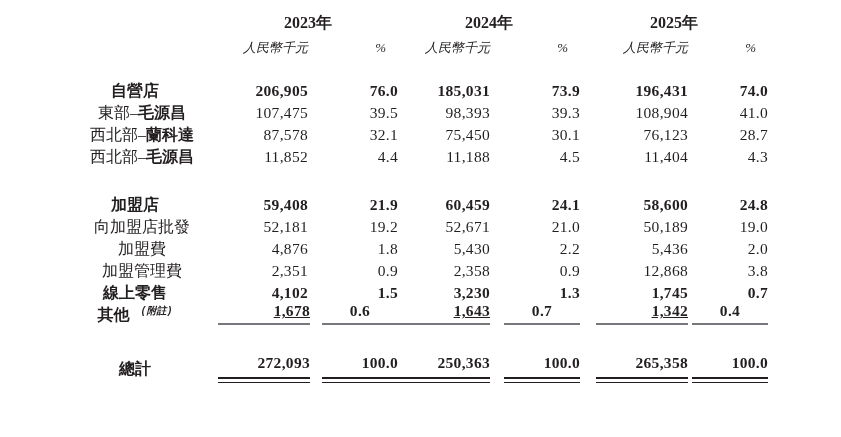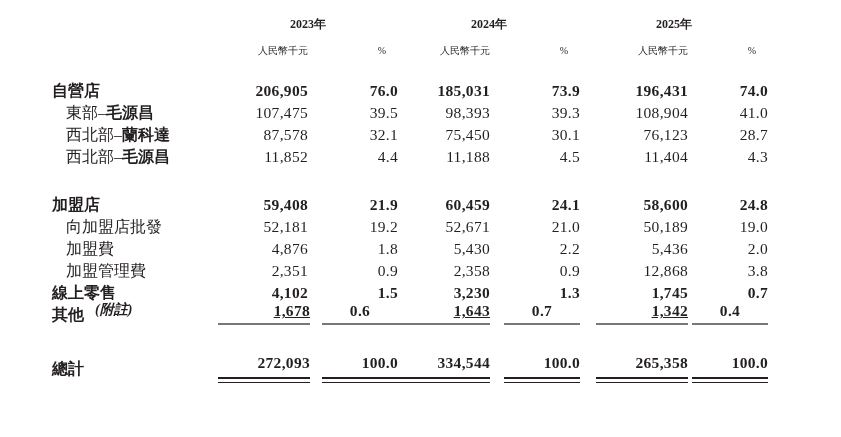--- a/index.html
+++ b/index.html
@@ -37,50 +37,52 @@
   tr.title-row th {
     font-weight: bold;
     text-align: center;
     height: 26px;
     font-size: 16px;
   }
   tr.year-row th {
     font-weight: bold;
     text-align: center;
     height: 28px;
-    font-size: 12px;
+    font-size: 16px;
   }
   tr.unit-row td {
+    font-style: italic;
     font-weight: normal;
-    font-size: 10px;
+    font-size: 13px;
     text-align: right;
     height: 24px;
     padding-bottom: 22px;
   }
   tr.unit-row td.pct { padding-right: 12px; }
   
   tr.data-row { height: 22px; }
-  tr.data-row td.lbl { text-align: left; }
+  tr.data-row td.lbl { text-align: center; }
   tr.data-row.sub td.lbl { padding-left: 14px; }
   tr.data-row td.amt, tr.data-row td.pct { text-align: right; }
   tr.group td.lbl, tr.group .numline,
   tr.total-row td.lbl, tr.total-row .numline { font-weight: bold; }
   .brand { font-weight: bold; }
   .numline {
     display: block;
     letter-spacing: 0.3px;
     font-size: 15.5px;
   }
   sup.note {
     font-style: italic;
-    font-size: 14px;
+    font-size: 10px;
     font-weight: 600;
     vertical-align: super;
     letter-spacing: 0;
     margin-left: 11px;
+    font-family: Liberation Mono, monospace;
   }
   
   tr.spacer td { height: 26px; }
   tr.spacer-sm td { height: 24px; }
   
   tr.ruled-row td.amt .numline,
   tr.ruled-row td.pct .numline {
     margin-left: auto;
     border-bottom: 2px solid #77787b;
     padding-bottom: 3px;
@@ -359,21 +361,21 @@
         </tr>
         <tr class="data-row total-row">
           <td class="lbl"><span>總計</span></td>
           <td class="amt">
             <span class="numline">272,093</span>
           </td>
           <td class="pct">
             <span class="numline">100.0</span>
           </td>
           <td class="amt">
-            <span class="numline">334,544</span>
+            <span class="numline">250,363</span>
           </td>
           <td class="pct">
             <span class="numline">100.0</span>
           </td>
           <td class="amt">
             <span class="numline">265,358</span>
           </td>
           <td class="pct">
             <span class="numline">100.0</span>
           </td>

